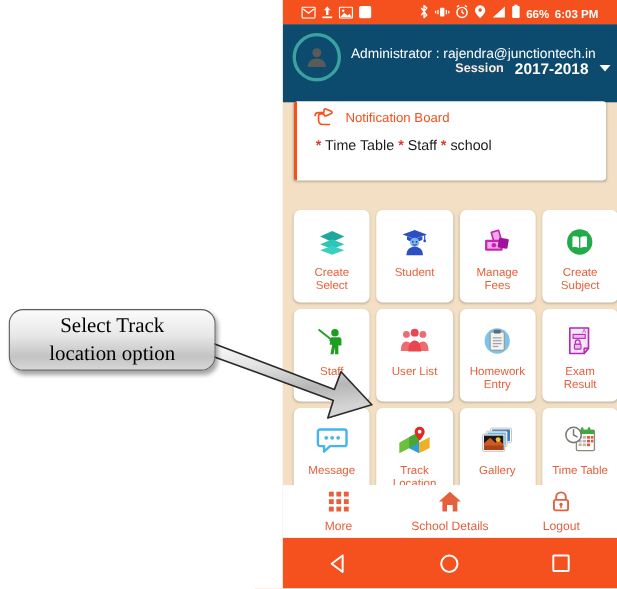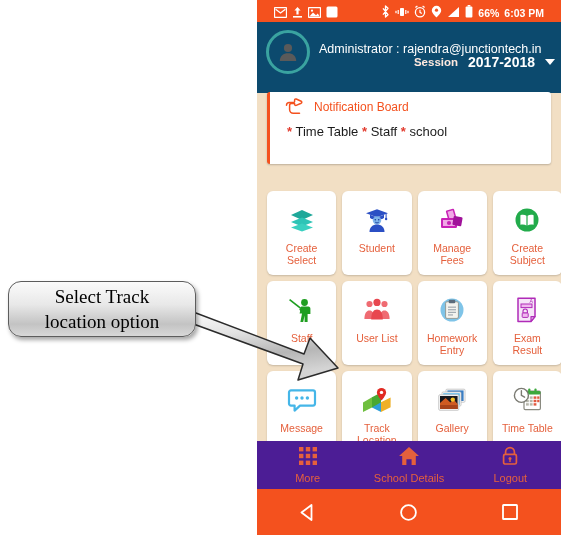--- a/index.html
+++ b/index.html
@@ -85,21 +85,21 @@
   }
   .tile-ico{height:36px;display:flex;align-items:center;justify-content:center;}
   .tile-label{
     margin-top:4px;color:#e5603c;font-size:10.5px;line-height:12px;
     text-align:center;padding:0 2px;
   }
 
   
   .bottomnav{
     position:absolute;left:0;bottom:46px;width:304px;height:48px;
-    background:#4c1d95;display:flex;align-items:center;justify-content:flex-end;
+    background:#ffffff;display:flex;align-items:center;justify-content:flex-end;
   }
   .bn-item{
     flex:1;display:flex;flex-direction:column;align-items:center;
     justify-content:center;gap:2px;cursor:pointer;
   }
   .bn-label{color:#e5603c;font-size:11px;}
 
   
   .navbar{
     position:absolute;left:0;bottom:0;width:304px;height:46px;

